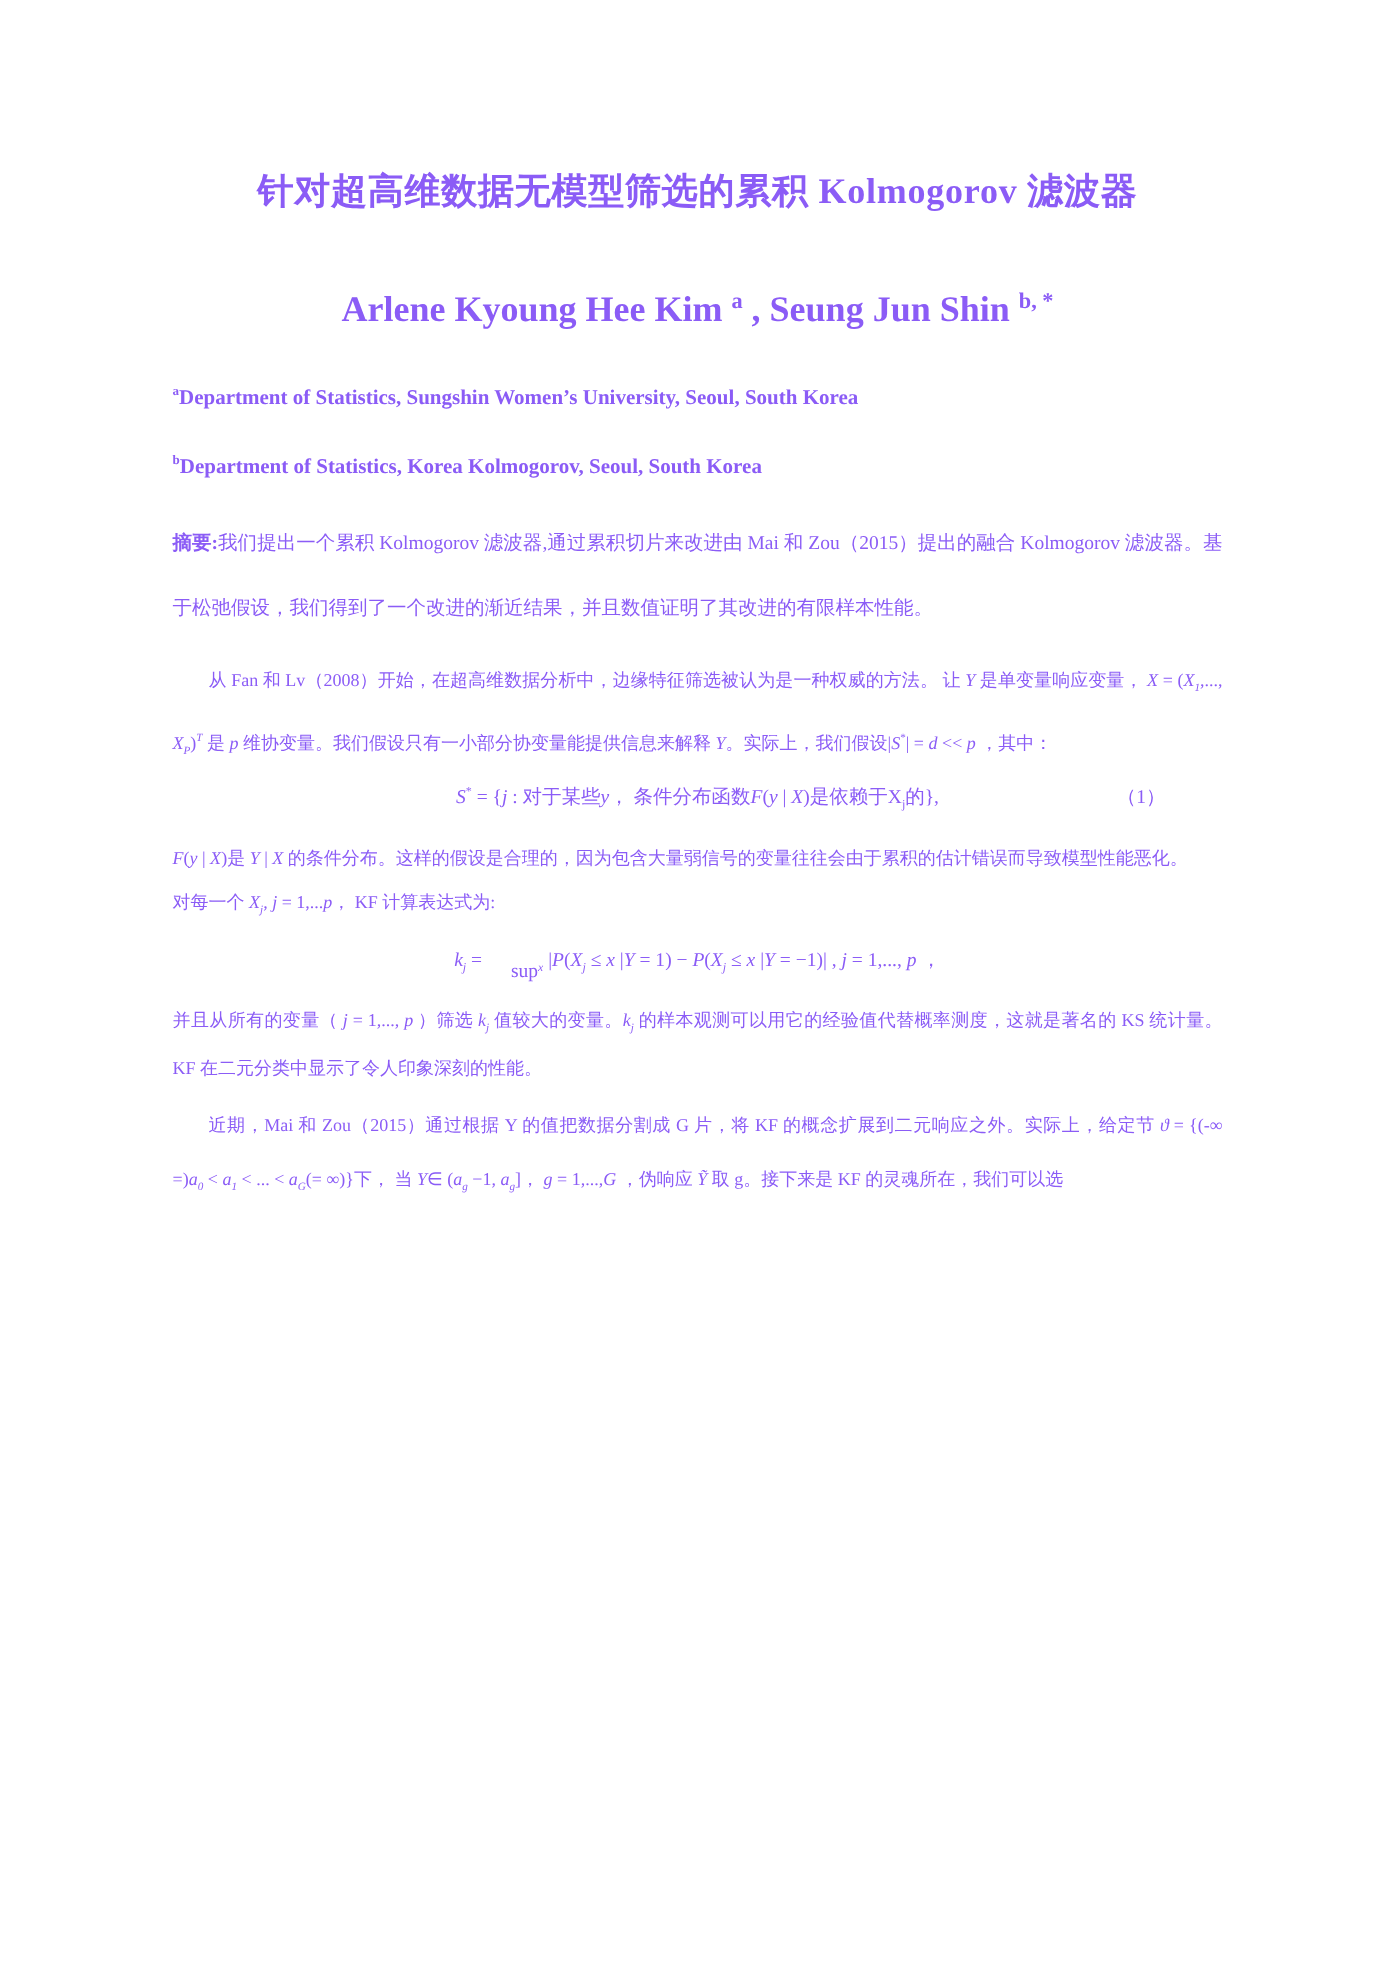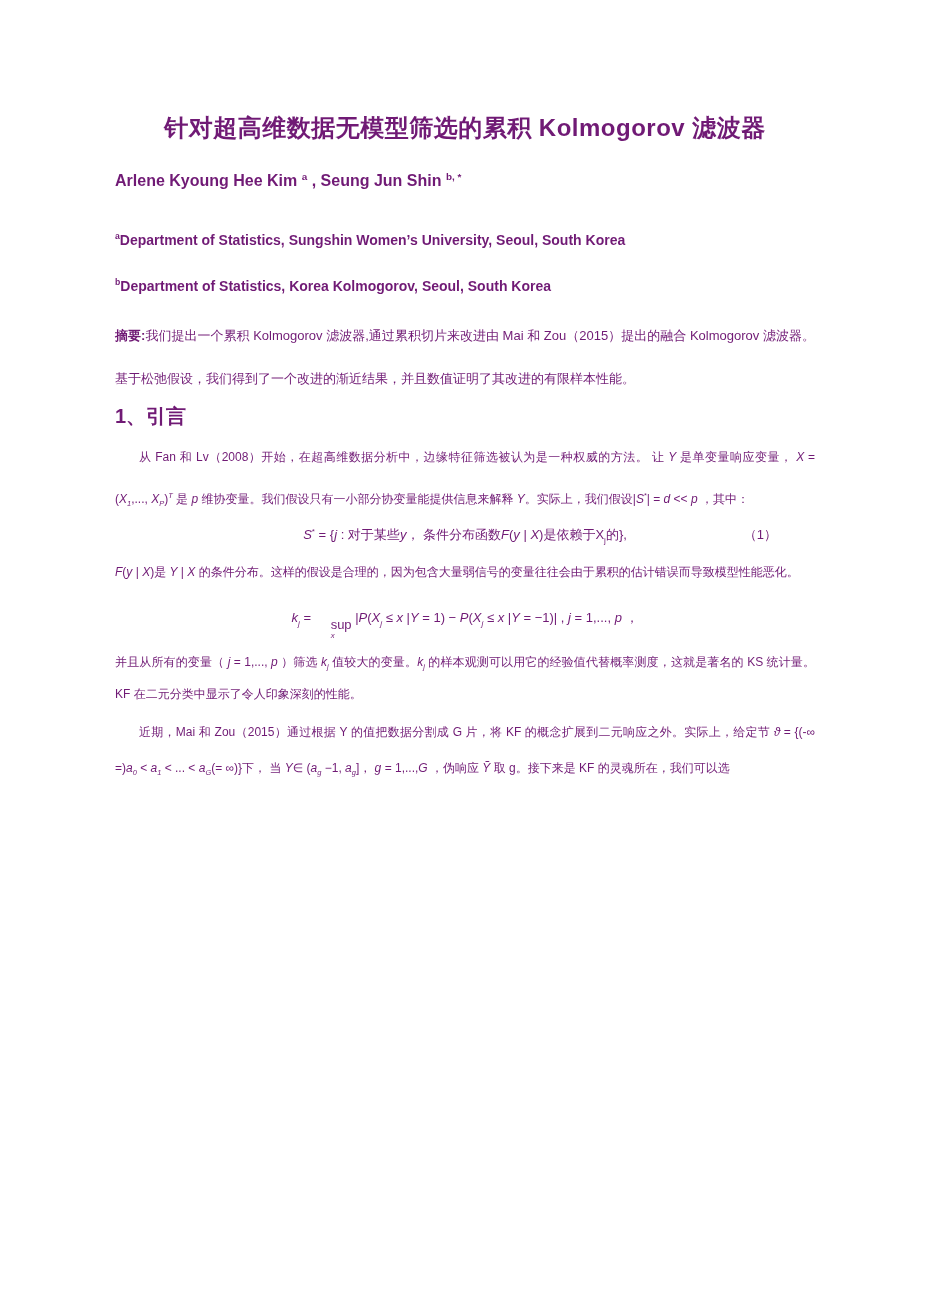--- a/index.html
+++ b/index.html
@@ -1,40 +1,40 @@
 <!DOCTYPE html>
 <html><head>
 <meta charset="utf-8">
 <style>
   html, body { margin: 0; padding: 0; background: #e8e8e8; }
   .page {
     position: relative;
     width: 926px;
     height: 1309px;
     background: #ffffff;
-    color: #701a75;
-    font-family: Liberation Sans, sans-serif;
+    color: #8b5cf6;
+    font-family: Liberation Serif, serif;
     box-sizing: border-box;
     padding: 110px 111px 0 115px;
     overflow: hidden;
   }
   .title {
     margin: 0;
     font-size: 24px;
     line-height: 36px;
     font-weight: bold;
     text-align: center;
     letter-spacing: 0.5px;
   }
   .authors {
-    margin-top: 20px;
-    font-size: 16px;
+    margin-top: 46px;
+    font-size: 24px;
     line-height: 30px;
     font-weight: bold;
-    text-align: left;
+    text-align: center;
   }
   .affil {
     font-size: 14px;
     line-height: 20px;
     font-weight: bold;
   }
   .affil-a { margin-top: 34px; }
   .affil-b { margin-top: 26px; }
   .para {
     margin: 0;
@@ -44,21 +44,21 @@
   .abstract { margin-top: 18px; line-height: 43px; font-size: 13px; }
   .heading {
     margin: 2px 0 0 0;
     font-size: 20px;
     line-height: 28px;
     font-weight: bold;
     text-align: left;
   }
   .p-indent { text-indent: 2em; }
   .p1 { margin-top: 6px; line-height: 42px; }
-  .p2 { margin-top: 0; line-height: 44px; }
+  .p2 { margin-top: 16px; line-height: 20px; }
   .p3 { margin-top: 2px; line-height: 27px; }
   .p4 { margin-top: 4px; line-height: 30px; }
   .p5 { margin-top: 6px; line-height: 32px; }
   .p6 { margin-top: 4px; line-height: 36px; }
   .equation {
     position: relative;
     margin: 0;
     font-size: 13px;
     text-align: center;
   }
@@ -73,21 +73,21 @@
   
   .r-n  { }
   .r-b  { font-weight: bold; }
   .r-i  { font-style: italic; }
   .r-sup  { vertical-align: super; font-size: 0.62em; line-height: 0; }
   .r-sub  { vertical-align: sub;   font-size: 0.62em; line-height: 0; }
   .r-isup { vertical-align: super; font-size: 0.62em; line-height: 0; font-style: italic; }
   .r-isub { vertical-align: sub;   font-size: 0.62em; line-height: 0; font-style: italic; }
   .r-stack {
     display: inline-flex;
-    flex-direction: column;
+    flex-direction: row;
     align-items: flex-start;
     vertical-align: -0.55em;
     line-height: 1;
     margin-left: 16px;
   }
   .r-stack .st-t { font-style: normal; }
   .r-stack .st-b { font-size: 0.6em; font-style: italic; margin-top: 1px; }
 </style>
 </head>
 <body>
@@ -97,32 +97,32 @@
   <h1 class="title">针对超高维数据无模型筛选的累积 Kolmogorov 滤波器</h1>
 
   <div class="authors"><span class="r-n">Arlene Kyoung Hee Kim </span><span class="r-sup">a</span><span class="r-n"> , Seung Jun Shin </span><span class="r-sup">b, *</span></div>
 
   <div class="affil affil-a"><span class="r-sup">a</span><span class="r-n">Department of Statistics, Sungshin Women’s University, Seoul, South Korea</span></div>
 
   <div class="affil affil-b"><span class="r-sup">b</span><span class="r-n">Department of Statistics, Korea Kolmogorov, Seoul, South Korea</span></div>
 
   <p class="para abstract"><span class="r-b">摘要:</span><span class="r-n">我们提出一个累积 Kolmogorov 滤波器,通过累积切片来改进由 Mai 和 Zou（2015）提出的融合 Kolmogorov 滤波器。基于松弛假设，我们得到了一个改进的渐近结果，并且数值证明了其改进的有限样本性能。</span></p>
 
-  <h2 class="heading">1、引言</h2>
 
   <p class="para p1 p-indent"><span class="r-n">从 Fan 和 Lv（2008）开始，在超高维数据分析中，边缘特征筛选被认为是一种权威的方法。 让 </span><span class="r-i">Y</span><span class="r-n"> 是单变量响应变量， </span><span class="r-i">X</span><span class="r-n"> = (</span><span class="r-i">X</span><span class="r-isub">1</span><span class="r-n">,..., </span><span class="r-i">X</span><span class="r-isub">P</span><span class="r-n">)</span><span class="r-isup">T</span><span class="r-n"> 是 </span><span class="r-i">p</span><span class="r-n"> 维协变量。我们假设只有一小部分协变量能提供信息来解释 </span><span class="r-i">Y</span><span class="r-n">。实际上，我们假设</span><span class="r-n">|</span><span class="r-i">S</span><span class="r-sup">*</span><span class="r-n">| = </span><span class="r-i">d</span><span class="r-n"> &lt;&lt; </span><span class="r-i">p</span><span class="r-n"> ，其中：</span></p>
 
   <div class="equation eq1">
     <span class="eq-body"><span class="r-i">S</span><span class="r-sup">*</span><span class="r-n"> = {</span><span class="r-i">j</span><span class="r-n"> : 对于某些</span><span class="r-i">y</span><span class="r-n">， 条件分布函数</span><span class="r-i">F</span><span class="r-n">(</span><span class="r-i">y</span><span class="r-n"> | </span><span class="r-i">X</span><span class="r-n">)是依赖于X</span><span class="r-sub">j</span><span class="r-n">的},</span></span>
     <span class="eq-number">（1）</span>
   </div>
 
   <p class="para p2"><span class="r-i">F</span><span class="r-n">(</span><span class="r-i">y</span><span class="r-n"> | </span><span class="r-i">X</span><span class="r-n">)是 </span><span class="r-i">Y</span><span class="r-n"> | </span><span class="r-i">X</span><span class="r-n"> 的条件分布。这样的假设是合理的，因为包含大量弱信号的变量往往会由于累积的估计错误而导致模型性能恶化。</span></p>
 
 
+  <p class="para p4"><span class="r-n">对每一个 </span><span class="r-i">X</span><span class="r-isub">j</span><span class="r-n">, </span><span class="r-i">j</span><span class="r-n"> = 1,...</span><span class="r-i">p</span><span class="r-n">， KF 计算表达式为:</span></p>
 
   <div class="equation eq2">
     <span class="eq-body"><span class="r-i">k</span><span class="r-isub">j</span><span class="r-n"> = </span><span class="r-stack">
           <span class="st-t">sup</span>
           <span class="st-b">x</span>
         </span><span class="r-n"> |</span><span class="r-i">P</span><span class="r-n">(</span><span class="r-i">X</span><span class="r-isub">j</span><span class="r-n"> ≤ </span><span class="r-i">x</span><span class="r-n"> |</span><span class="r-i">Y</span><span class="r-n"> = 1</span><span class="r-n">) − </span><span class="r-i">P</span><span class="r-n">(</span><span class="r-i">X</span><span class="r-isub">j</span><span class="r-n"> ≤ </span><span class="r-i">x</span><span class="r-n"> |</span><span class="r-i">Y</span><span class="r-n"> = −1</span><span class="r-n">)</span><span class="r-n">| ,   </span><span class="r-i">j</span><span class="r-n"> = 1,..., </span><span class="r-i">p</span><span class="r-n"> ，</span></span>
   </div>
 
   <p class="para p5"><span class="r-n">并且从所有的变量（ </span><span class="r-i">j</span><span class="r-n"> = 1,..., </span><span class="r-i">p</span><span class="r-n"> ）筛选 </span><span class="r-i">k</span><span class="r-isub">j</span><span class="r-n"> 值较大的变量。</span><span class="r-i">k</span><span class="r-isub">j</span><span class="r-n"> 的样本观测可以用它的经验值代替概率测度，这就是著名的 KS 统计量。KF 在二元分类中显示了令人印象深刻的性能。</span></p>
 

